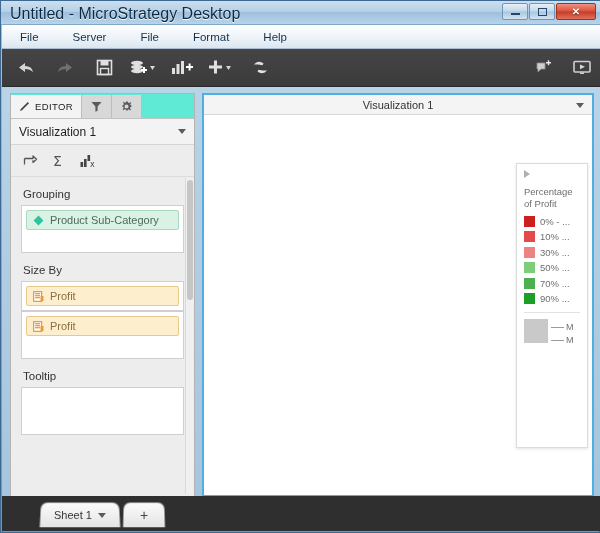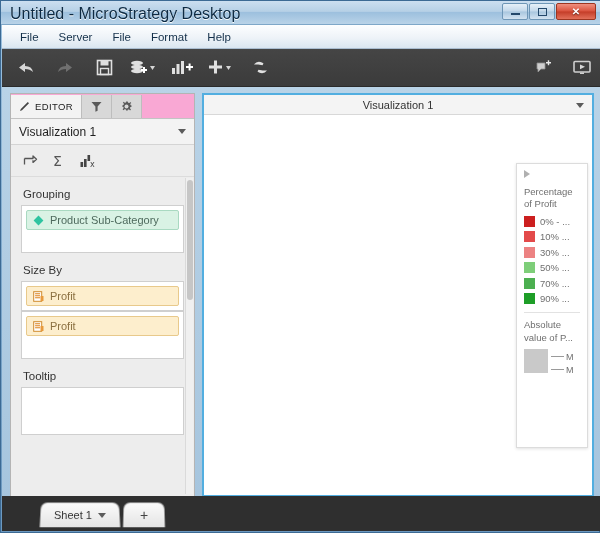--- a/index.html
+++ b/index.html
@@ -44,21 +44,21 @@
     text-shadow: 0 1px 1px rgba(0,0,0,0.5);
   }
   .winbtn .glyph-min { width: 9px; height: 2px; background: #23486b; margin-top: 5px; }
   .winbtn .glyph-max { width: 9px; height: 8px; border: 1.5px solid #23486b; }
 
   
   .menubar {
     position: absolute; left: 1px; top: 24px; width: 598px; height: 24px;
     background: linear-gradient(to bottom, #fdfeff 0%, #eef3f8 55%, #dae6f0 100%);
     border-bottom: 1px solid #aabdd0;
-    display: flex; align-items: center; padding-left: 10px; gap: 4px;
+    display: flex; align-items: center; padding-left: 10px; gap: 18px;
   }
   .menu-item {
     font-size: 11.5px; color: #14304a; padding: 3px 8px; cursor: default;
   }
 
   
   .toolbar {
     position: absolute; left: 1px; top: 48px; width: 598px; height: 38px;
     background: linear-gradient(to bottom, #454545 0%, #3b3b3b 100%);
     border-bottom: 1px solid #2a2a2a;
@@ -77,21 +77,21 @@
     position: absolute; left: 1px; top: 86px; width: 598px; height: 412px;
     background: linear-gradient(to bottom, #b9d3e7 0%, #a6c5de 100%);
   }
 
   
   .editor-panel {
     position: absolute; left: 8px; top: 6px; width: 185px; height: 404px;
     background: #ededed; border: 1px solid #b4b4b4;
   }
   .editor-tabs {
-    height: 25px; background: #f9a8d4; display: flex; align-items: center;
+    height: 25px; background: #5eead4; display: flex; align-items: center;
     border-bottom: 1px solid #c3c3c3;
   }
   .etab {
     height: 23px; display: flex; align-items: center; gap: 4px;
     padding: 0 8px; font-size: 9.5px; letter-spacing: 0.4px; color: #3b3b3b;
     border-right: 1px solid #bdbdbd; background: #d8d8d8;
   }
   .etab.active { background: #f3f3f3; color: #222; }
   .etab svg { display: block; }
   .vis-select {
@@ -420,21 +420,20 @@
               <div class="legend-row">
                 <span class="legend-sw" style="background: rgb(76, 175, 80);"></span>
                 <span class="legend-txt">70% ...</span>
               </div>
               <div class="legend-row">
                 <span class="legend-sw" style="background: rgb(30, 158, 40);"></span>
                 <span class="legend-txt">90% ...</span>
               </div>
             </div>
           <div class="legend-sep"></div>
-          <div class="legend-title">Absolute value of P...</div>
           <div class="legend-size-row">
             <div class="size-sq"></div>
             <div class="size-lines">
               <div class="size-line">
                 <span class="sl-dash small"></span>
                 <span>M</span>
               </div>
               <div class="size-line">
                 <span class="sl-dash"></span>
                 <span>M</span>

